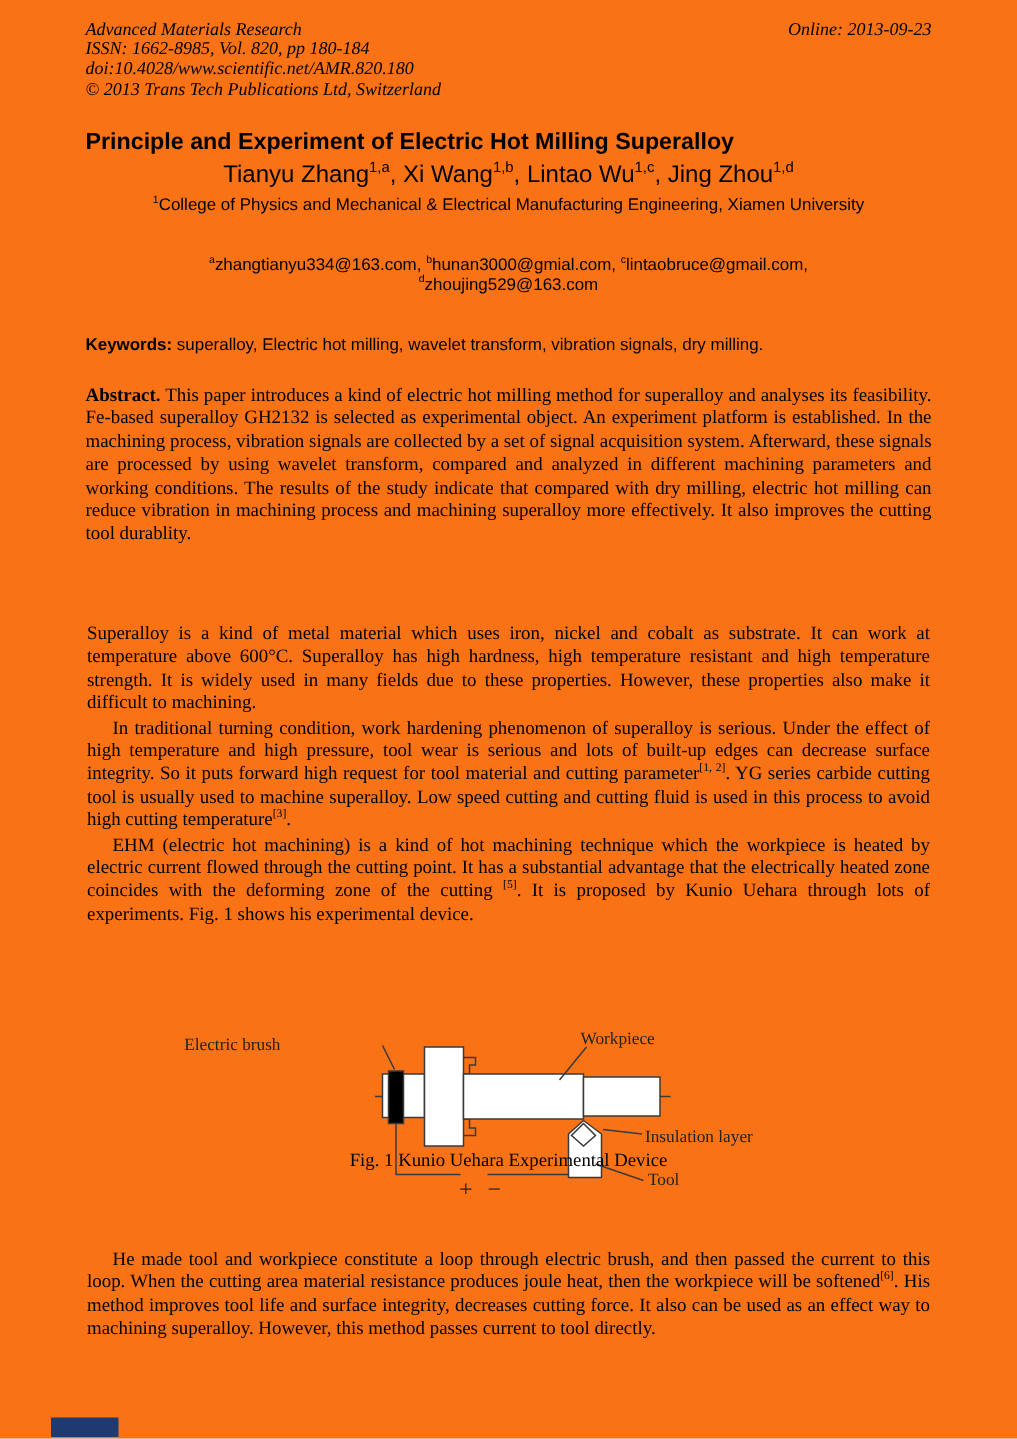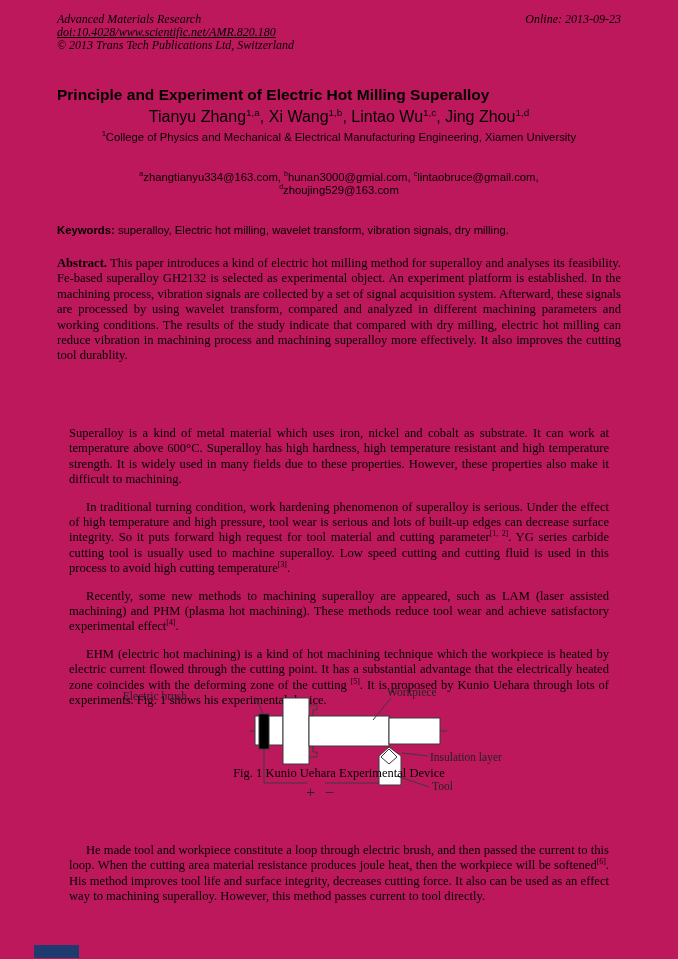--- a/index.html
+++ b/index.html
@@ -1,35 +1,35 @@
 <!DOCTYPE html>
 <html><head>
 <meta charset="utf-8">
 <style>
   html,body { margin:0; padding:0; background:#e8e8e8; }
   .page {
     position:relative; width:678px; height:959px; margin:0 auto;
-    background:#be185d; color:#000;
+    background:#f97316; color:#000;
     font-family:"Liberation Serif", serif; overflow:hidden;
   }
   .abs { position:absolute; }
   .content-x { left:57px; width:564px; }
 
   .hdr { font-style:italic; font-size:12px; line-height:13.2px; }
   .hdr-row1 { display:flex; justify-content:space-between; }
-  .underline { text-decoration:underline; }
+  .underline { }
 
   .title { font-family:"Liberation Sans", sans-serif; font-weight:bold;
            font-size:15.5px; text-align:left; }
   .authors { font-family:"Liberation Sans", sans-serif; font-size:16px; text-align:center; }
   .small-sans { font-family:"Liberation Sans", sans-serif; font-size:11.3px; text-align:center; }
   .kw { font-family:"Liberation Sans", sans-serif; font-size:11.3px; text-align:left; }
 
   .body-par { font-size:12.6px; line-height:15.4px; text-align:justify; }
-  .body-par p { margin:12px; }
+  .body-par p { margin:1px; }
   .body-par p.indent { text-indent:17px; }
   .sec-head { font-size:12.8px; font-weight:bold; }
 
   sup { font-size:0.62em; vertical-align:super; line-height:0; }
   b { font-weight:bold; }
 
   .fig-caption { font-size:12.5px; text-align:center; }
   svg text { font-family:"Liberation Serif", serif; font-size:11.5px; fill:#222; }
   svg .battery { font-size:16px; letter-spacing:3px; }
   .footer-mark { background:#1e3a6e; }
@@ -37,38 +37,38 @@
 </head>
 <body>
 
 <div class="page">
 
   <div class="abs content-x hdr" style="top:13px;">
     <div class="hdr-row1">
       <span>Advanced Materials Research</span>
       <span>Online: 2013-09-23</span>
     </div>
+    <div>ISSN: 1662-8985, Vol. 820, pp 180-184</div>
     <div class="underline">doi:10.4028/www.scientific.net/AMR.820.180</div>
     <div>© 2013 Trans Tech Publications Ltd, Switzerland</div>
   </div>
 
   <div class="abs content-x title" style="top:86px;">Principle and Experiment of Electric Hot Milling Superalloy</div>
   <div class="abs content-x authors" style="top:108px;"><span>Tianyu Zhang</span><sup>1,a</sup><span>, Xi Wang</span><sup>1,b</sup><span>, Lintao Wu</span><sup>1,c</sup><span>, Jing Zhou</span><sup>1,d</sup></div>
   <div class="abs content-x small-sans" style="top:131px;"><sup>1</sup><span>College of Physics and Mechanical &amp; Electrical Manufacturing Engineering, Xiamen University</span></div>
   <div class="abs content-x small-sans" style="top:171px;"><sup>a</sup><span>zhangtianyu334@163.com, </span><sup>b</sup><span>hunan3000@gmial.com, </span><sup>c</sup><span>lintaobruce@gmail.com,</span></div>
   <div class="abs content-x small-sans" style="top:184px;"><sup>d</sup><span>zhoujing529@163.com</span></div>
 
   <div class="abs content-x kw" style="top:224px;"><b>Keywords:</b><span> superalloy, Electric hot milling, wavelet transform, vibration signals, dry milling.</span></div>
 
   <div class="abs content-x body-par" style="top:256px;"><b>Abstract.</b><span> This paper introduces a kind of electric hot milling method for superalloy and analyses its feasibility. Fe-based superalloy GH2132 is selected as experimental object. An experiment platform is established. In the machining process, vibration signals are collected by a set of signal acquisition system. Afterward, these signals are processed by using wavelet transform, compared and analyzed in different machining parameters and working conditions. The results of the study indicate that compared with dry milling, electric hot milling can reduce vibration in machining process and machining superalloy more effectively. It also improves the cutting tool durablity.</span></div>
 
   <div class="abs content-x body-par" style="top:414px;">
     <p><span>Superalloy is a kind of metal material which uses iron, nickel and cobalt as substrate. It can work at temperature above 600°C. Superalloy has high hardness, high temperature resistant and high temperature strength. It is widely used in many fields due to these properties. However, these properties also make it difficult to machining.</span></p>
     <p class="indent"><span>In traditional turning condition, work hardening phenomenon of superalloy is serious. Under the effect of high temperature and high pressure, tool wear is serious and lots of built-up edges can decrease surface integrity. So it puts forward high request for tool material and cutting parameter</span><sup>[1, 2]</sup><span>. YG series carbide cutting tool is usually used to machine superalloy. Low speed cutting and cutting fluid is used in this process to avoid high cutting temperature</span><sup>[3]</sup><span>.</span></p>
-    <p class="indent"><span>Recently, some new methods to machining superalloy are appeared, such as LAM (laser assisted machining) and PHM (plasma hot machining). These methods reduce tool wear and achieve satisfactory experimental effect</span><sup>[4]</sup><span>.</span></p>
     <p class="indent"><span>EHM (electric hot machining) is a kind of hot machining technique which the workpiece is heated by electric current flowed through the cutting point. It has a substantial advantage that the electrically heated zone coincides with the deforming zone of the cutting </span><sup>[5]</sup><span>. It is proposed by Kunio Uehara through lots of experiments. Fig. 1 shows his experimental device.</span></p>
   </div>
 
   <div class="abs" style="top:684px; left:57px; width:564px; height:112px;text-align:right;">
     <svg width="564" height="112" viewBox="0 0 564 112">
       <g fill="none" stroke="#3a3a3a" stroke-width="1">
 
         <line x1="193" y1="47" x2="390" y2="47" stroke-dasharray="11 3 2 3"></line>
 
         <rect x="198" y="32" width="28" height="29" fill="#ffffff"></rect>

